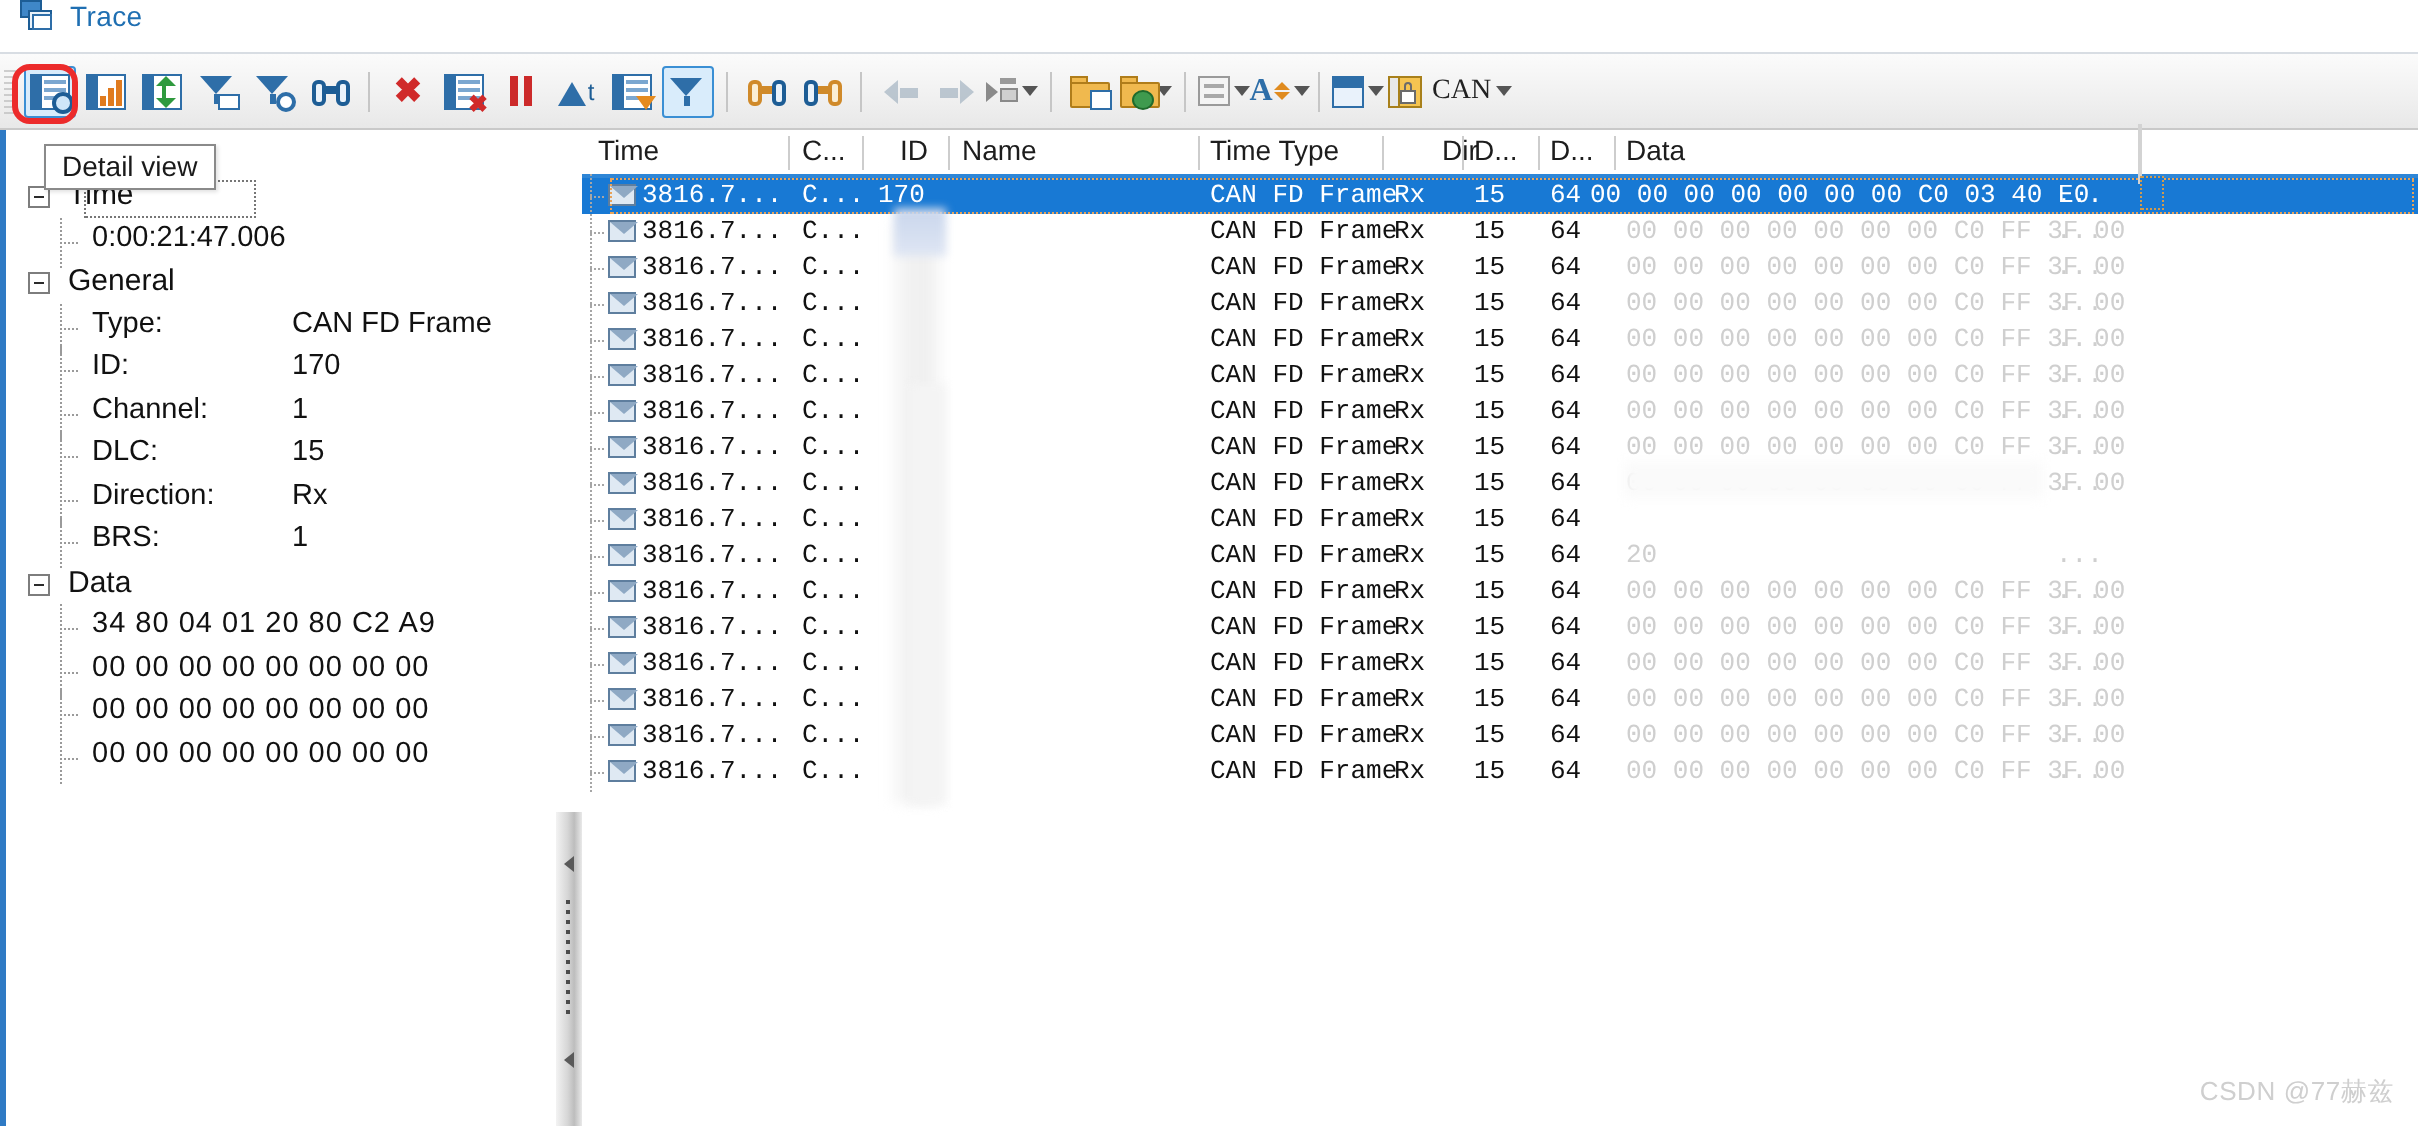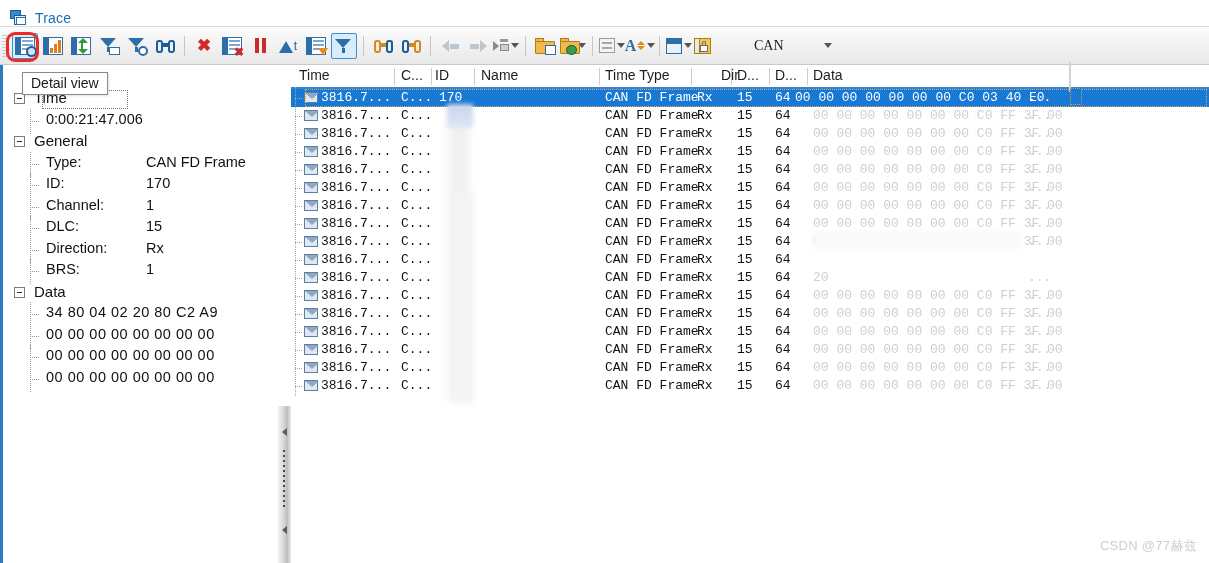--- a/index.html
+++ b/index.html
@@ -17,21 +17,21 @@
     width: 1209px; height: 563px;
     background: #ffffff;
   }
 
   
   .titlebar {
     position: absolute; left: 0; top: 0;
     width: 1209px; height: 27px;
     background: #ffffff;
     border-bottom: 1px solid #d8dde3;
-    display: flex; align-items: flex-end;
+    display: flex; align-items: flex-start;
     padding-left: 10px;
   }
   .title-icon { width: 18px; height: 16px; position: relative; margin-right: 7px; }
   .title-icon .sq1 {
     position:absolute; left:0; top:0; width:11px; height:9px;
     background:#3f87c8; border:1px solid #1d5d95;
   }
   .title-icon .sq2 {
     position:absolute; left:4px; top:5px; width:12px; height:10px;
     background:#e9f2fa; border:1px solid #1d5d95;
@@ -500,21 +500,21 @@
       <span class="dd-caret"></span>
     </div>
 
     <div class="tb-sep"></div>
 
     <div class="tbtn">
       <div class="winicon"></div>
       <span class="dd-caret"></span>
     </div>
 
-    <div class="tbtn" style="width:auto;gap:38px;">
+    <div class="tbtn" style="width:auto;">
       <div class="lockicon">
         <div class="bar"></div>
           <div class="sh"></div>
           <div class="body"></div>
       </div>
       <span class="can-label">CAN</span>
       <span class="dd-caret"></span>
     </div>
   </div>
 
@@ -579,21 +579,21 @@
         <span class="v">1</span>
       </div>
 
       <div class="trow">
         <span class="exp"></span>
         <span class="grp">Data</span>
       </div>
       <div class="trow">
         <span class="vbar"></span>
           <span class="dash"></span>
-        <span class="mono">34 80 04 02 20 80 C2 A9</span>
+        <span class="mono">34 80 04 01 20 80 C2 A9</span>
       </div>
       <div class="trow">
         <span class="vbar"></span>
           <span class="dash"></span>
         <span class="mono">00 00 00 00 00 00 00 00</span>
       </div>
       <div class="trow">
         <span class="vbar"></span>
           <span class="dash"></span>
         <span class="mono">00 00 00 00 00 00 00 00</span>
@@ -614,21 +614,21 @@
     <span class="ar a2"></span>
   </div>
 
   <div class="gridwrap">
 
     <div class="gridhdr">
       <span class="hc" style="left:8px">Time</span>
       <span class="vs" style="left:103px"></span>
       <span class="hc" style="left:110px">C...</span>
       <span class="vs" style="left:140px"></span>
-      <span class="hc" style="left:144px">ID</span>
+      <span class="hc" style="left:159px">ID</span>
       <span class="vs" style="left:183px"></span>
       <span class="hc" style="left:190px">Name</span>
       <span class="vs" style="left:308px"></span>
       <span class="hc" style="left:314px">Time Type</span>
       <span class="vs" style="left:400px"></span>
       <span class="hc" style="left:430px">Dir</span>
       <span class="vs" style="left:440px"></span>
       <span class="hc" style="left:446px">D...</span>
       <span class="vs" style="left:478px"></span>
       <span class="hc" style="left:484px">D...</span>

